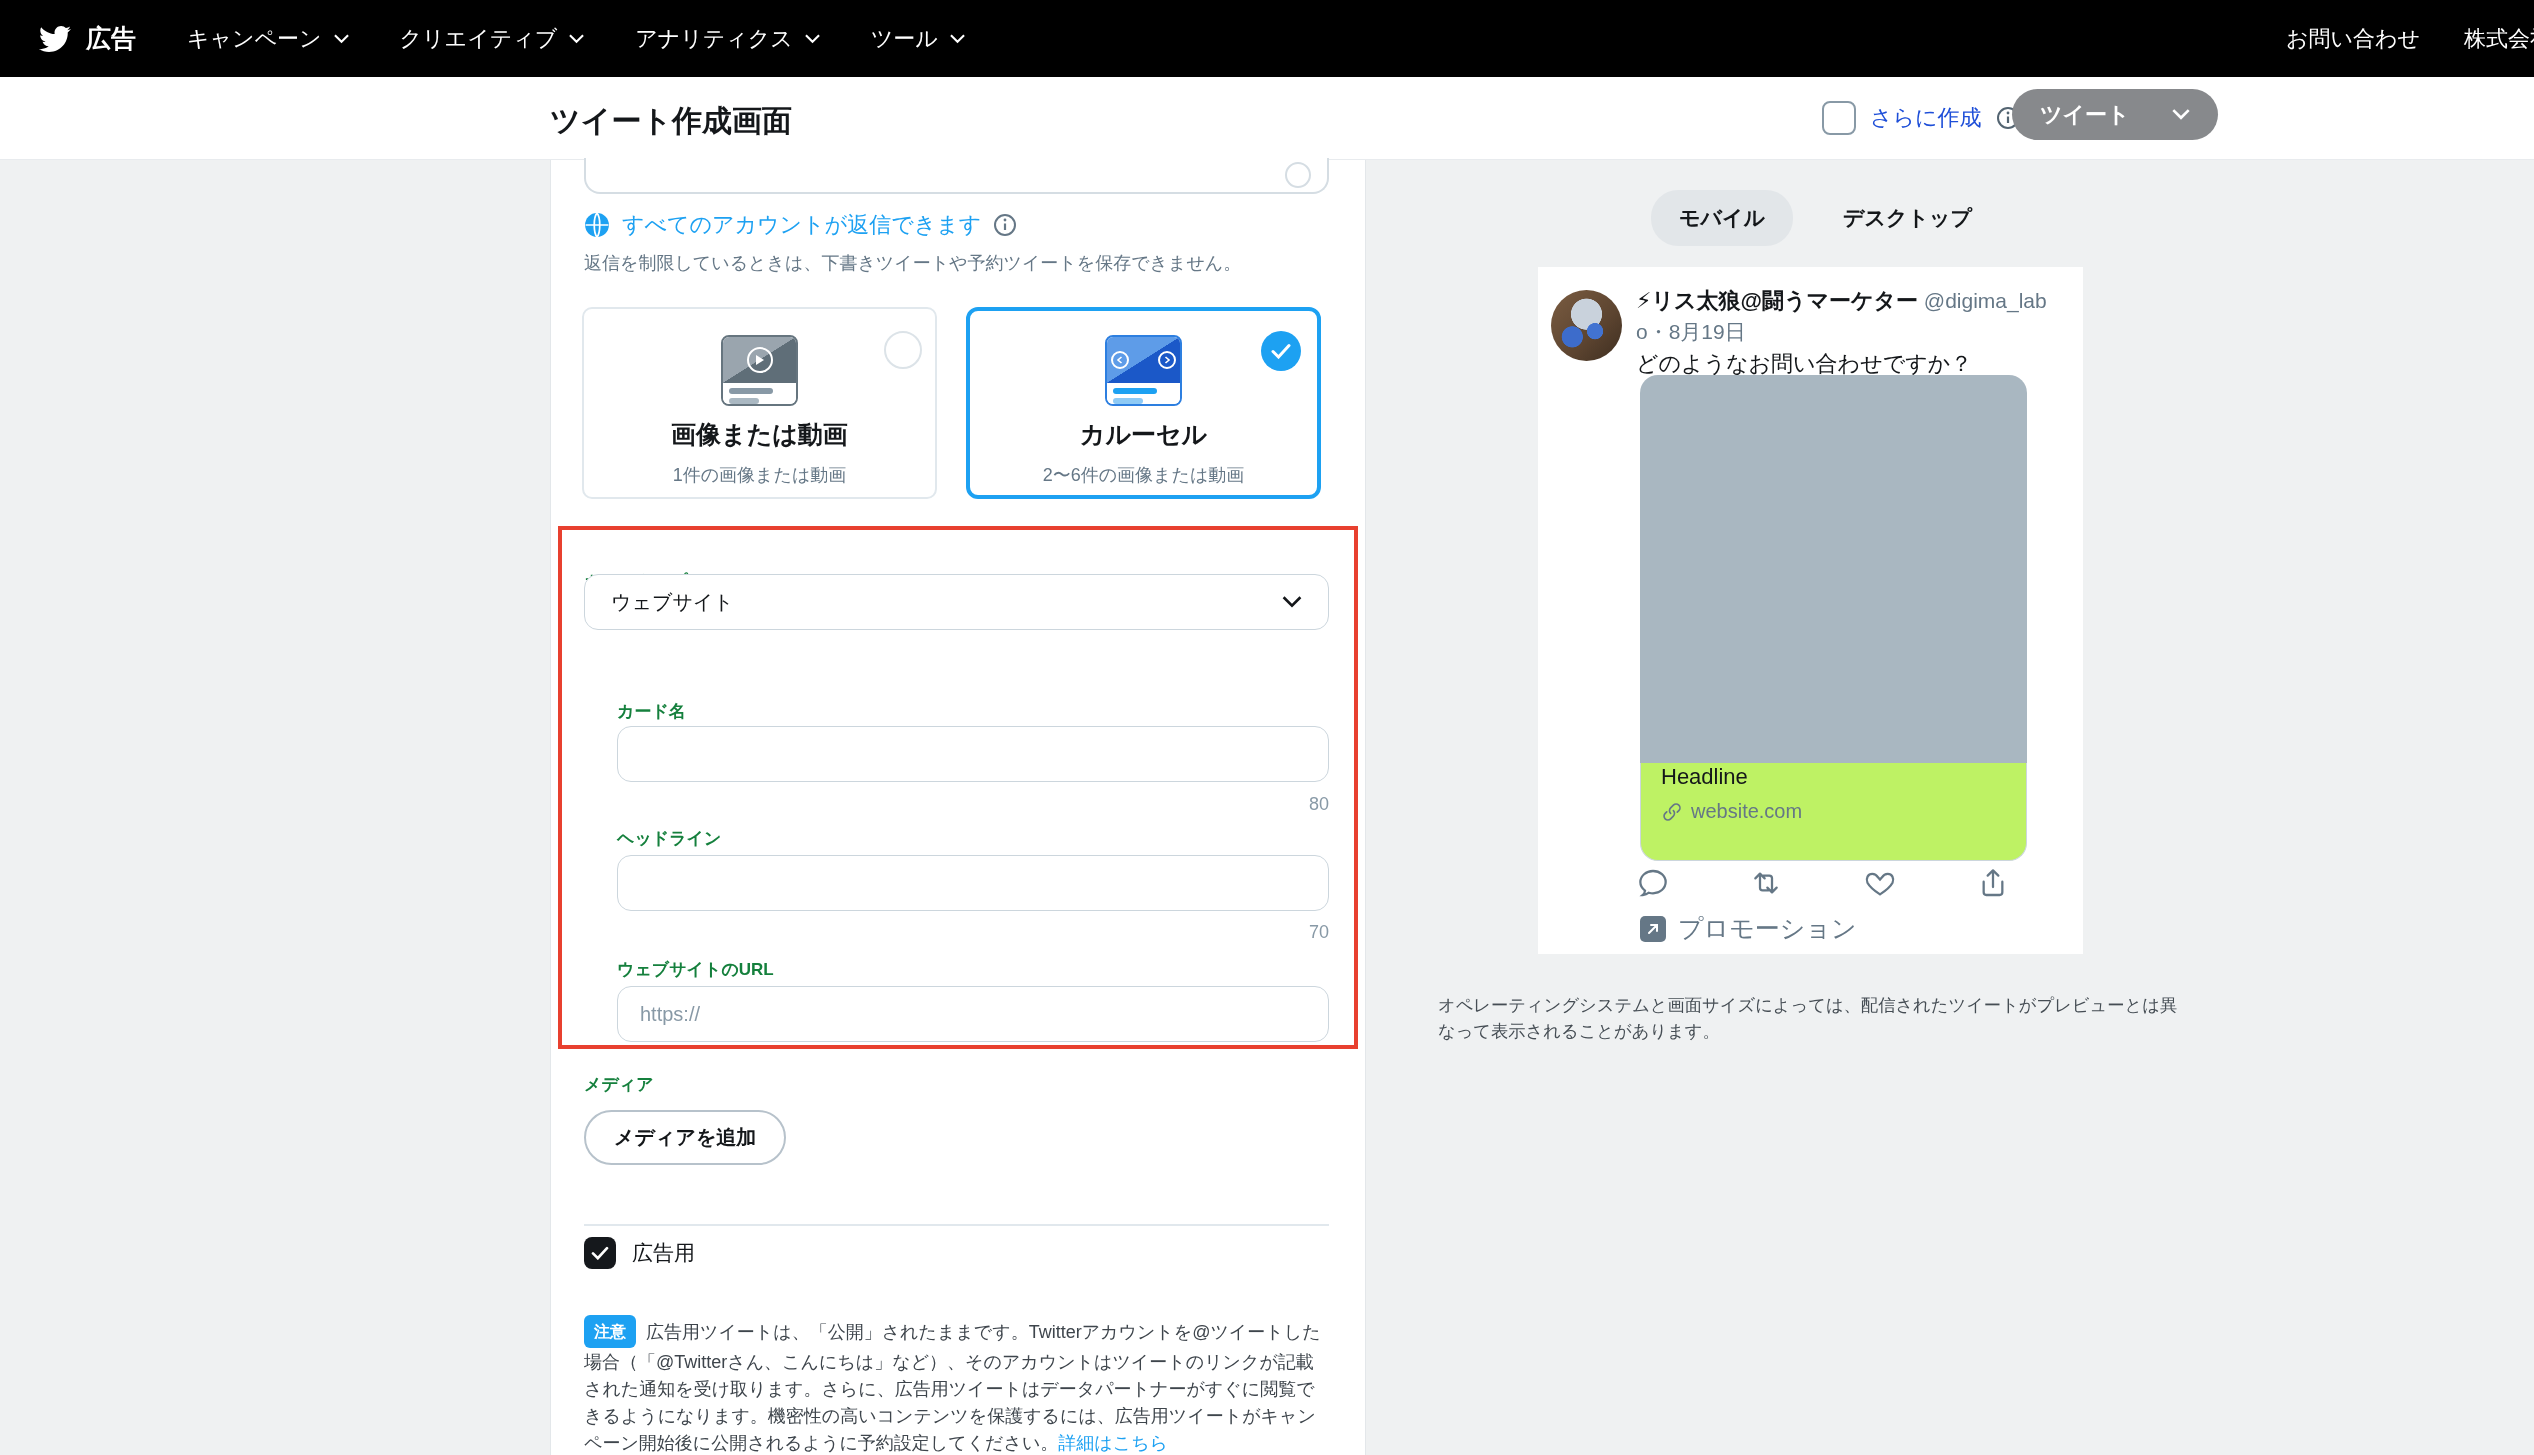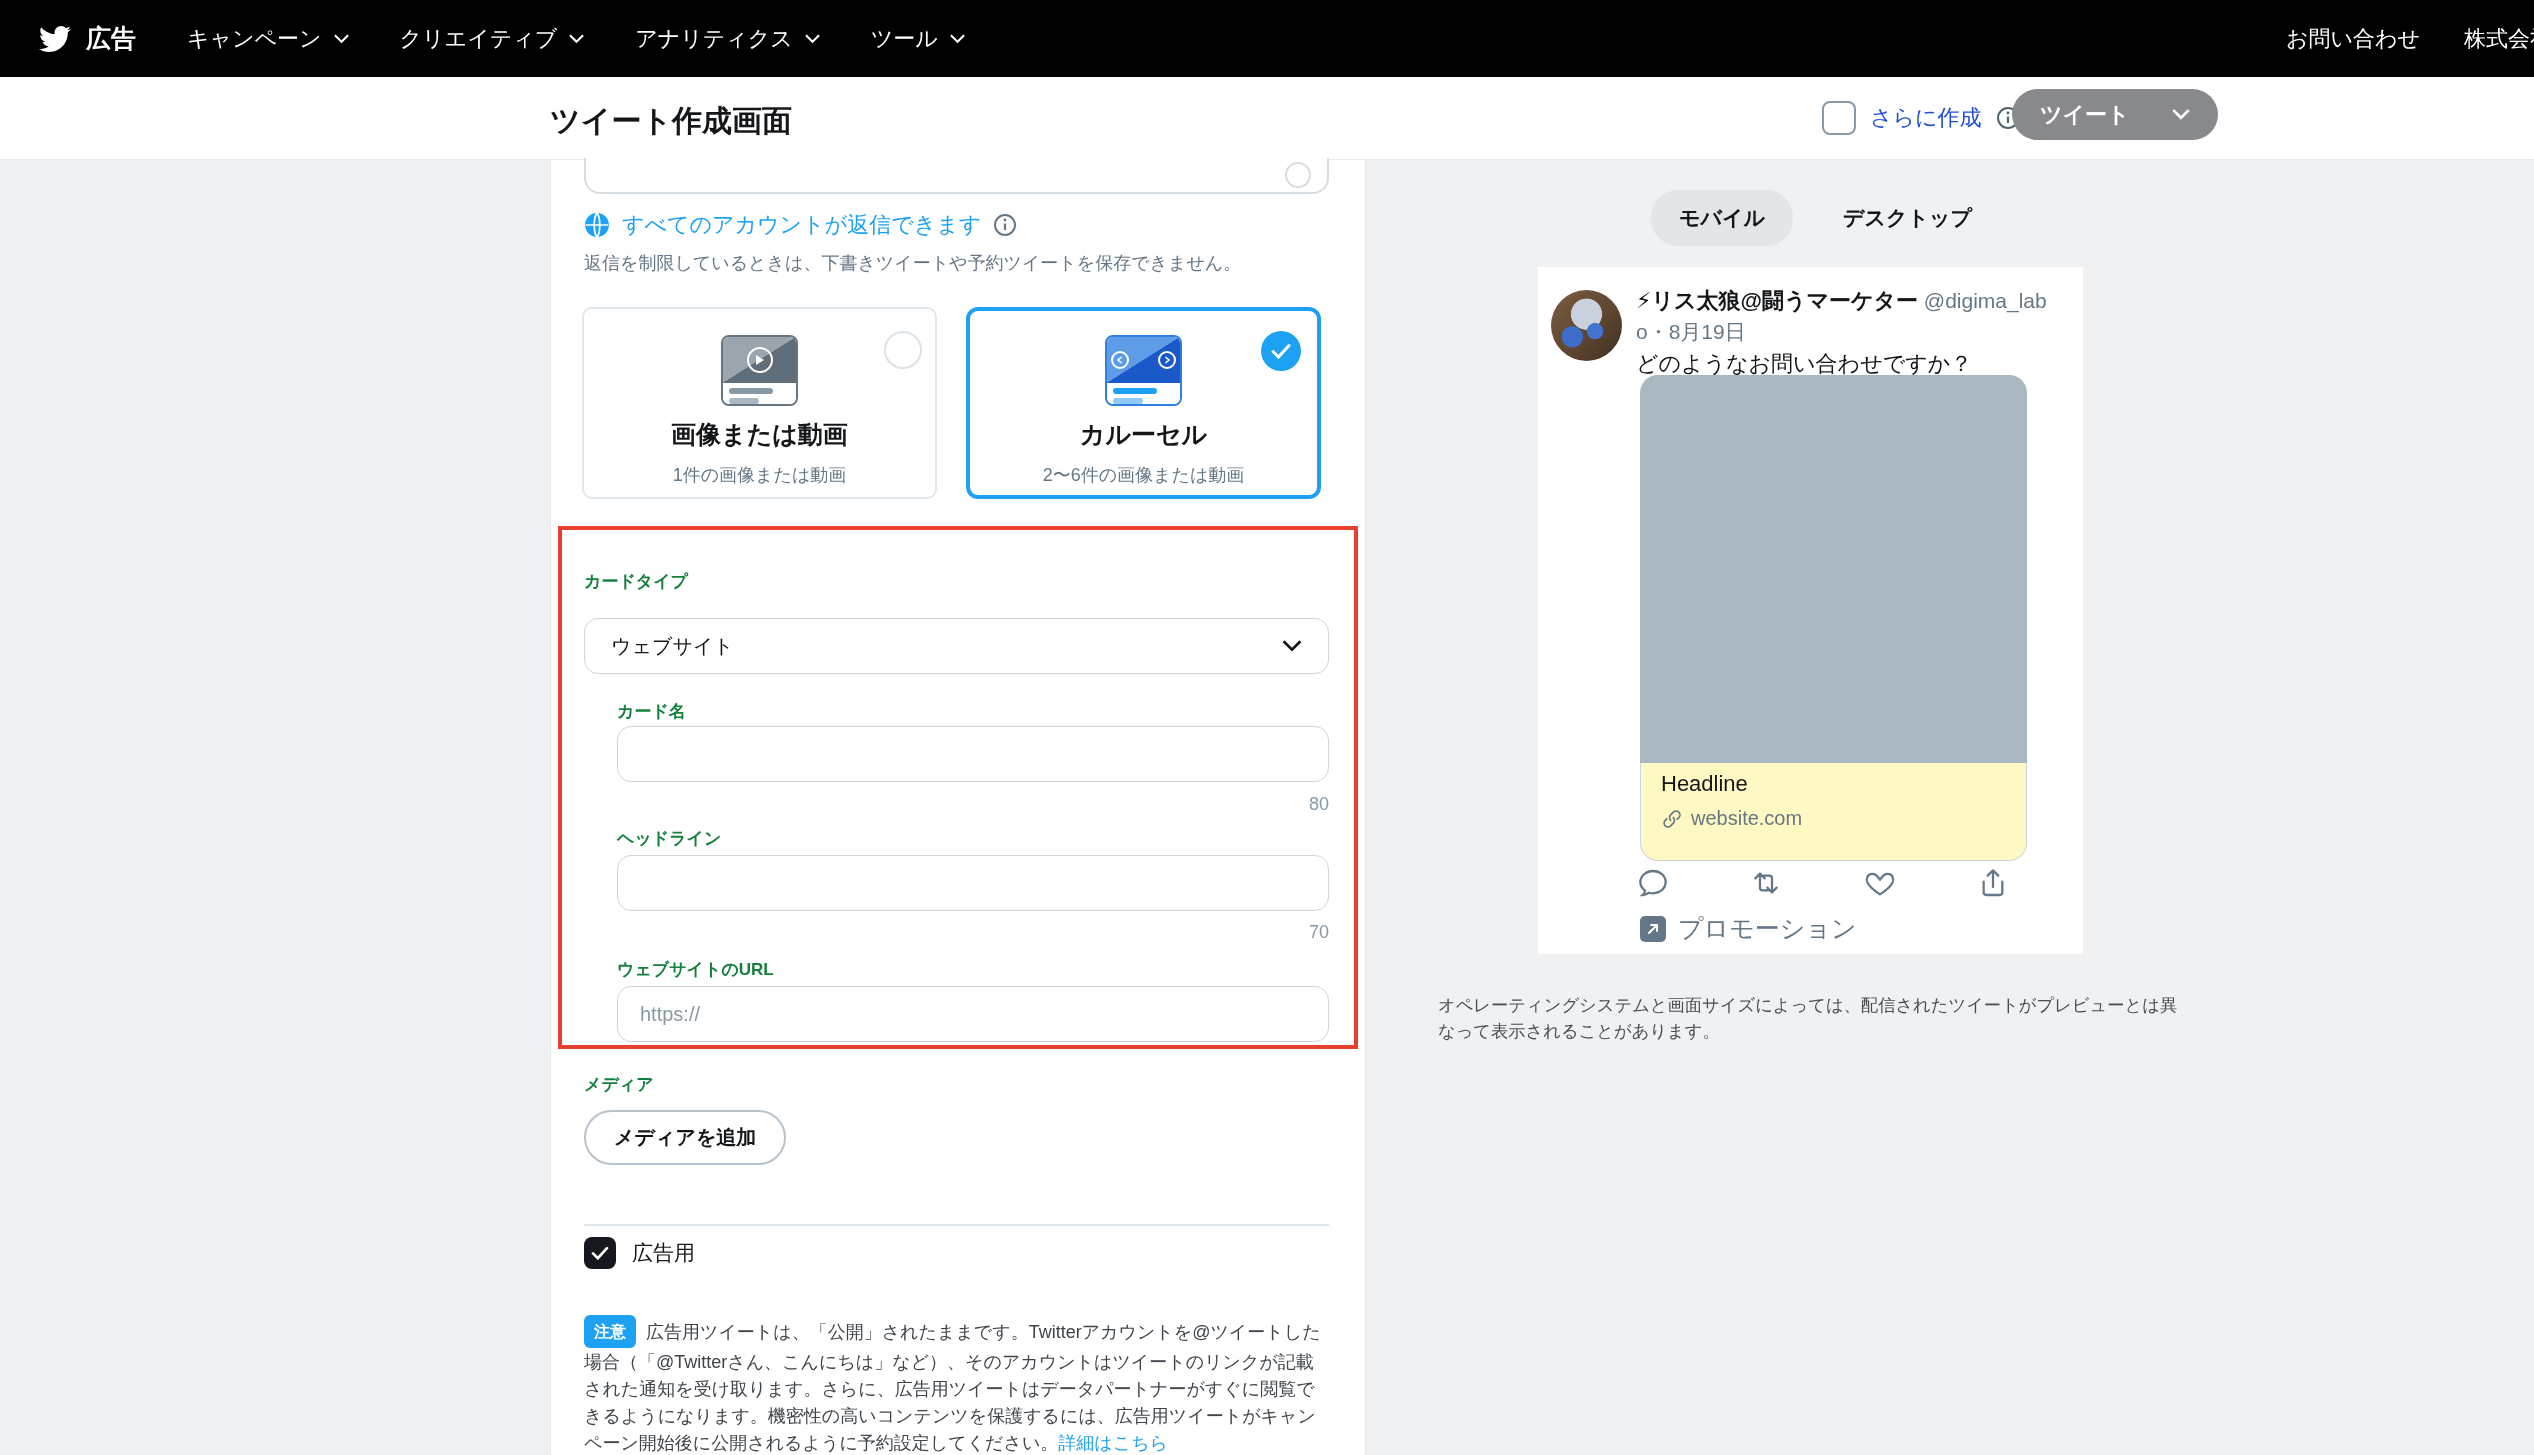--- a/index.html
+++ b/index.html
@@ -68,21 +68,21 @@
   .bar{height:6px;border-radius:3px;}
   .thumb.gray .bar.b1{width:44px;background:#8899A6;}
   .thumb.gray .bar.b2{width:30px;background:#AAB8C2;}
   .thumb.blue .bar.b1{width:44px;background:#1DA1F2;}
   .thumb.blue .bar.b2{width:30px;background:#8ECAF5;}
   
   .red-box{position:absolute;left:7px;top:366px;width:800px;height:523px;
     border:4px solid #E8402F;pointer-events:none;z-index:5;}
   
   .sec-label{position:absolute;font-size:17px;font-weight:bold;color:#15803d;}
-  .select{position:absolute;left:33px;top:458px;width:745px;height:56px;border:1px solid #CCD6DD;
+  .select{position:absolute;left:33px;top:414px;width:745px;height:56px;border:1px solid #CCD6DD;
     border-radius:14px;background:#fff;display:flex;align-items:center;justify-content:space-between;
     padding:16px 26px;font-size:20px;color:#14171A;cursor:pointer;}
   .select svg{width:20px;height:12px;}
   .tinput{position:absolute;left:66px;width:712px;height:56px;border:1px solid #CCD6DD;
     border-radius:14px;background:#fff;font-size:20px;padding:0 22px;color:#000000;outline:none;
     font-family:inherit;}
   .tinput::placeholder{color:#8899A6;}
   .counter{position:absolute;left:66px;width:712px;text-align:right;font-size:18px;color:#8899A6;}
   .add-media{position:absolute;left:33px;top:950px;height:55px;padding:0 28px;border:2px solid #B7C2CB;
     border-radius:28px;background:#fff;font-size:20px;font-weight:bold;color:#14171A;
@@ -108,21 +108,21 @@
       radial-gradient(circle at 62% 58%, #4273D1 0 13%, transparent 14%),
       radial-gradient(circle at 50% 34%, #C9D2DC 0 26%, transparent 27%),
       linear-gradient(135deg,#7A5C41 0%,#5C4430 60%,#3E2E20 100%);}
   .tweet-body{position:absolute;left:98px;top:18px;width:442px;}
   .tweet-head{font-size:21px;line-height:31px;color:#657786;word-break:break-all;}
   .t-name{font-size:22px;font-weight:bold;color:#14171A;}
   .tweet-text{margin-top:2px;font-size:22px;line-height:30px;color:#14171A;}
   .media-ph{position:absolute;left:102px;top:108px;width:387px;height:388px;
     background:#A9B7C1;border-radius:18px 18px 0 0;}
   .link-card{position:absolute;left:102px;top:496px;width:387px;height:98px;
-    border:1px solid #CCD6DD;border-top:none;border-radius:0 0 18px 18px;padding:8px 20px;background:#fef9c3;}
+    border:1px solid #CCD6DD;border-top:none;border-radius:0 0 18px 18px;padding:1px 20px;background:#bef264;}
   .hl{font-size:22px;color:#14171A;}
   .site{display:flex;align-items:center;gap:8px;margin-top:10px;font-size:20px;color:#657786;}
   .actions{position:absolute;left:99px;top:600px;width:372px;display:flex;justify-content:space-between;}
   .actions svg{width:32px;height:32px;cursor:pointer;}
   .promo-row{position:absolute;left:102px;top:645px;display:flex;align-items:center;gap:12px;}
   .promo-ic{width:26px;height:26px;background:#657786;border-radius:5px;display:flex;
     align-items:center;justify-content:center;}
   .promo-row .t{font-size:25px;color:#657786;}
   .preview-note{position:absolute;left:1438px;top:832px;width:748px;font-size:17.3px;
     line-height:26px;color:#454D54;}

